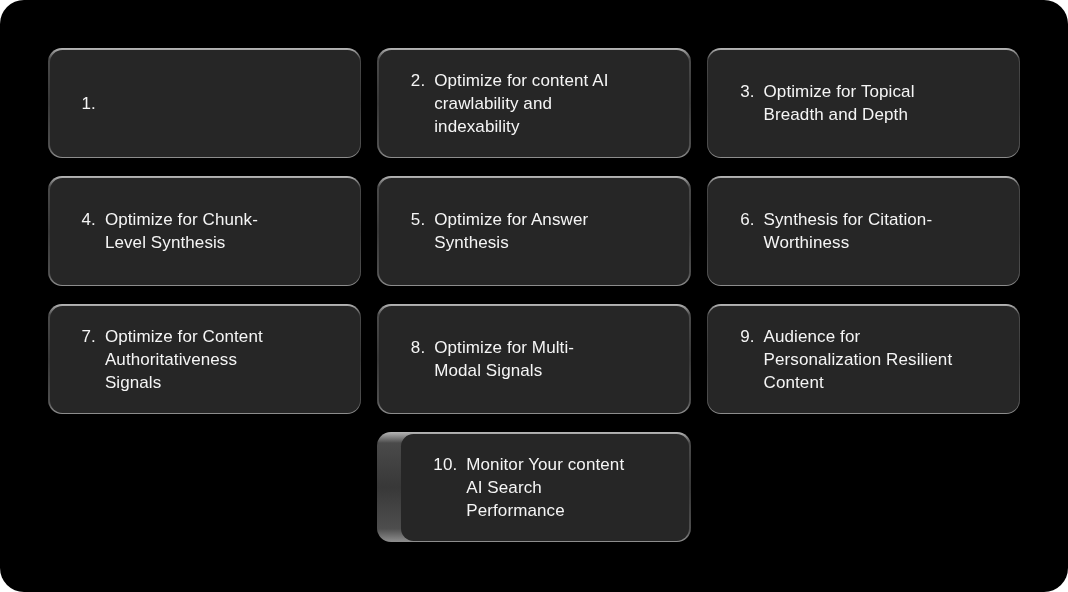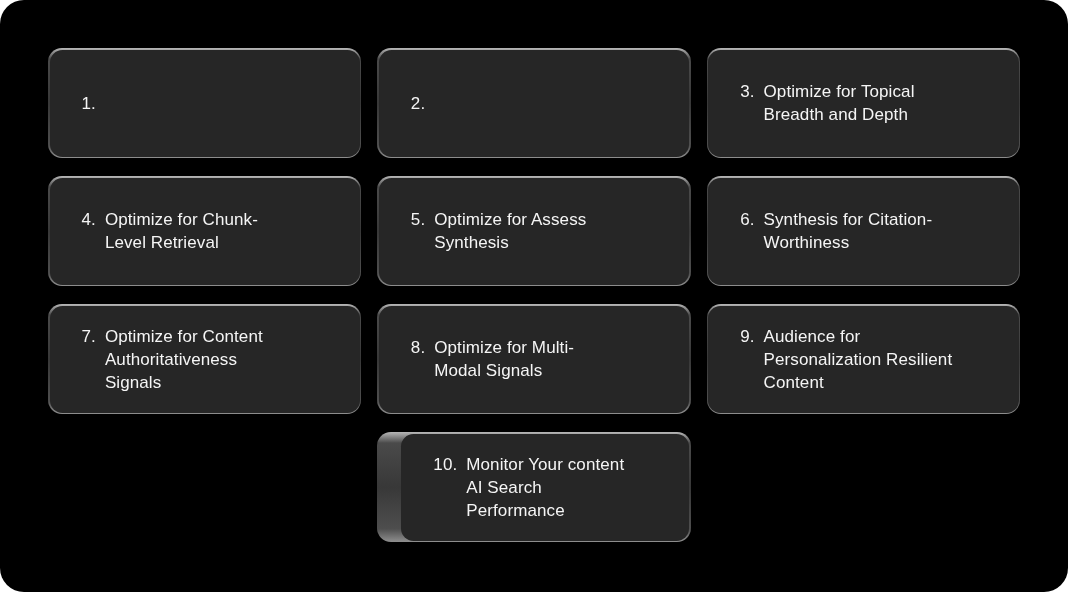--- a/index.html
+++ b/index.html
@@ -81,49 +81,52 @@
       <div class="item">
         <span class="num">1.</span>
       </div>
     </div>
   </div>
 
   <div class="card">
     <div class="card-inner">
       <div class="item">
         <span class="num">2.</span>
+        <span class="text">Optimize for content AI
+crawlability and
+indexability</span>
       </div>
     </div>
   </div>
 
   <div class="card">
     <div class="card-inner">
       <div class="item">
         <span class="num">3.</span>
         <span class="text">Optimize for Topical
 Breadth and Depth</span>
       </div>
     </div>
   </div>
 
   <div class="card">
     <div class="card-inner">
       <div class="item">
         <span class="num">4.</span>
         <span class="text">Optimize for Chunk-
-Level Retrieval</span>
+Level Synthesis</span>
       </div>
     </div>
   </div>
 
   <div class="card">
     <div class="card-inner">
       <div class="item">
         <span class="num">5.</span>
-        <span class="text">Optimize for Assess
+        <span class="text">Optimize for Answer
 Synthesis</span>
       </div>
     </div>
   </div>
 
   <div class="card">
     <div class="card-inner">
       <div class="item">
         <span class="num">6.</span>
         <span class="text">Synthesis for Citation-

